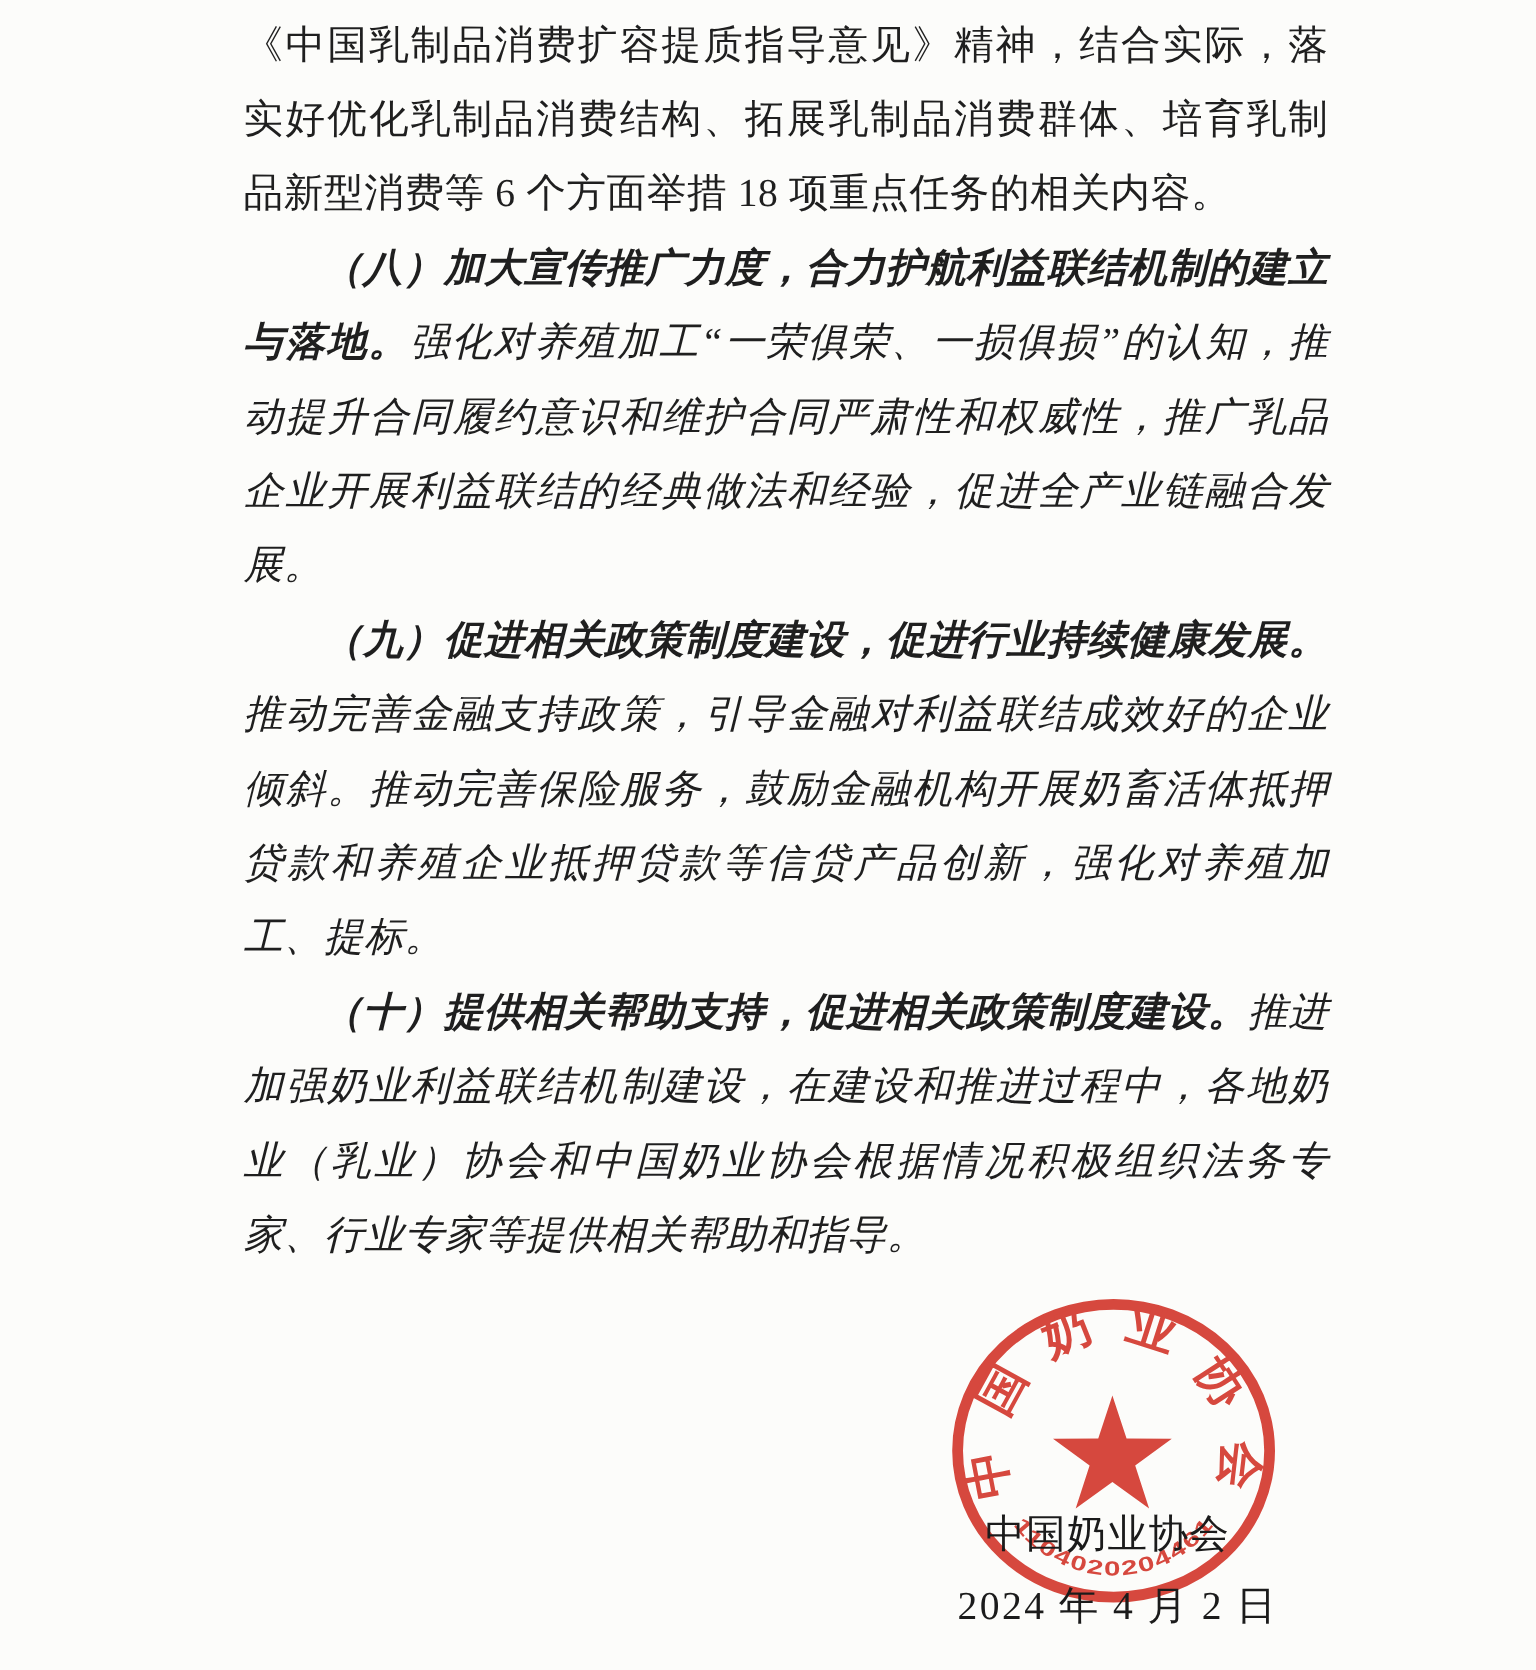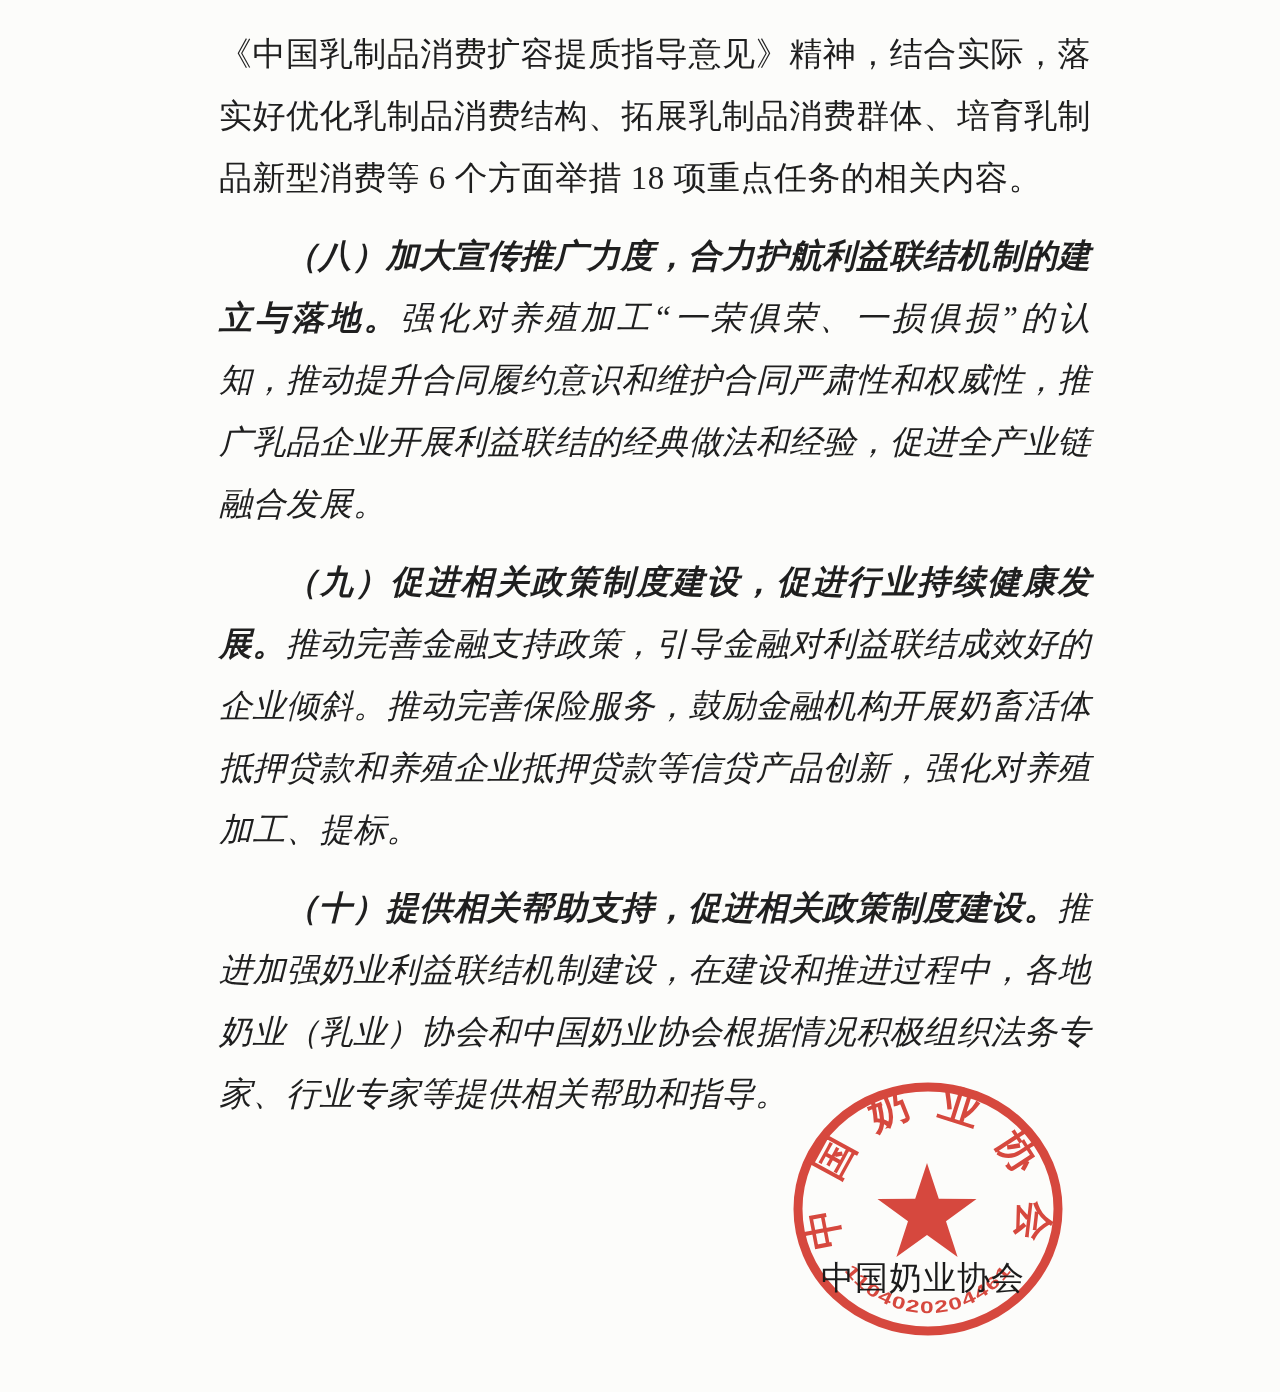--- a/index.html
+++ b/index.html
@@ -20,21 +20,21 @@
     position: absolute;
     left: 203px;
     top: 7px;
     width: 904px;
     font-size: 33px;
     line-height: 62px;
     letter-spacing: 0.5px;
     text-align: justify;
   }
   .para {
-    margin: 16px;
+    margin: 0;
   }
   .para.indent {
     text-indent: 66px;
     font-style: italic;
   }
   .para b {
     font-weight: 700;
   }
   .seal {
     position: absolute;
@@ -96,14 +96,15 @@
     <polygon points="137,81 148.8,116.8 186.5,116.9 156,139.2 167.6,175.1 137,153 106.4,175.1 118,139.2 87.5,116.9 125.2,116.8" fill="#d6392e"></polygon>
     <text class="seal-ring-text" fill="#d6392e">
       <textPath href="#sealTopArc" startOffset="8" textLength="360" lengthAdjust="spacing">中国奶业协会</textPath>
     </text>
     <text class="seal-code-text" fill="#d6392e">
       <textPath href="#sealBottomArc" startOffset="8" textLength="195" lengthAdjust="spacingAndGlyphs">1104020204461</textPath>
     </text>
   </svg>
 
   <div class="sig-org">中国奶业协会</div>
+  <div class="sig-date">2024 年 4 月 2 日</div>
 
 </div>
 
 </body></html>

